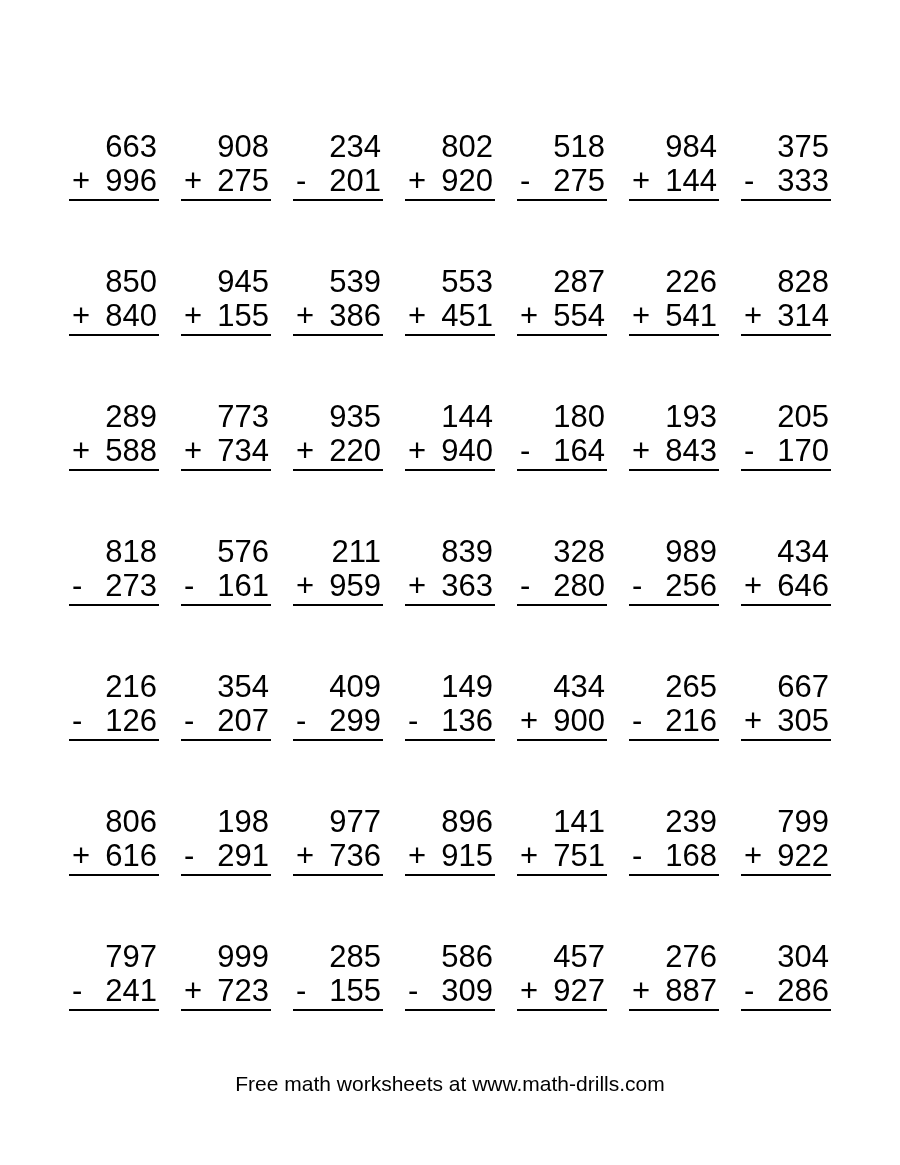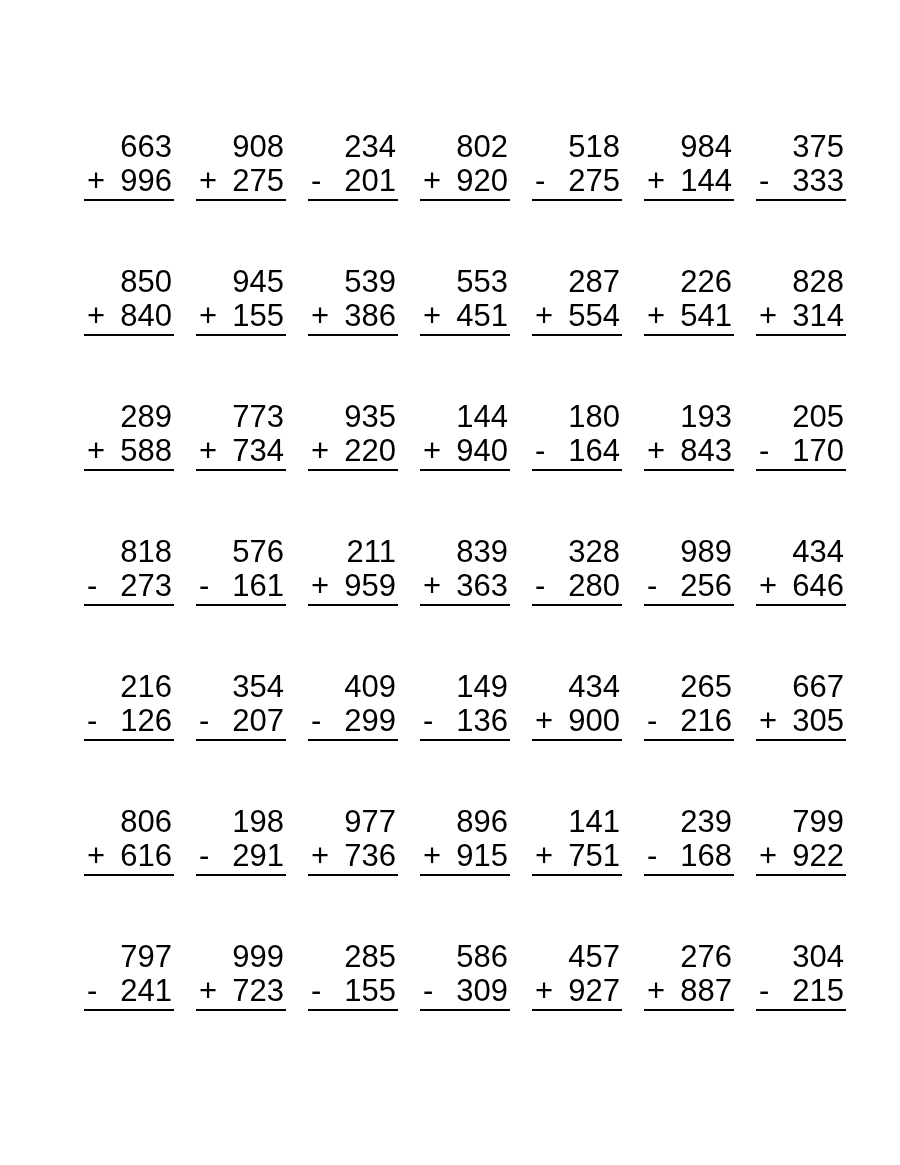--- a/index.html
+++ b/index.html
@@ -21,21 +21,21 @@
     top: 58px;
     left: 0;
     width: 100%;
     text-align: center;
     font-size: 27px;
     letter-spacing: 0.2px;
   }
   .grid {
     position: absolute;
     top: 130px;
-    left: 84px;
+    left: 69px;
     display: grid;
     grid-template-columns: repeat(7, 90px);
     column-gap: 22px;
     row-gap: 64px;
   }
   .problem {
     width: 90px;
     font-size: 31px;
     line-height: 34px;
     white-space: nowrap;
@@ -399,18 +399,19 @@
         <div class="top">276</div>
         <div class="bottom">
           <span>+</span>
           <span>887</span>
         </div>
       </div>
       <div class="problem">
         <div class="top">304</div>
         <div class="bottom">
           <span>-</span>
-          <span>215</span>
+          <span>286</span>
         </div>
       </div>
     </div>
 
+  <div class="footer">Free math worksheets at www.math-drills.com</div>
 </div>
 
 </body></html>

